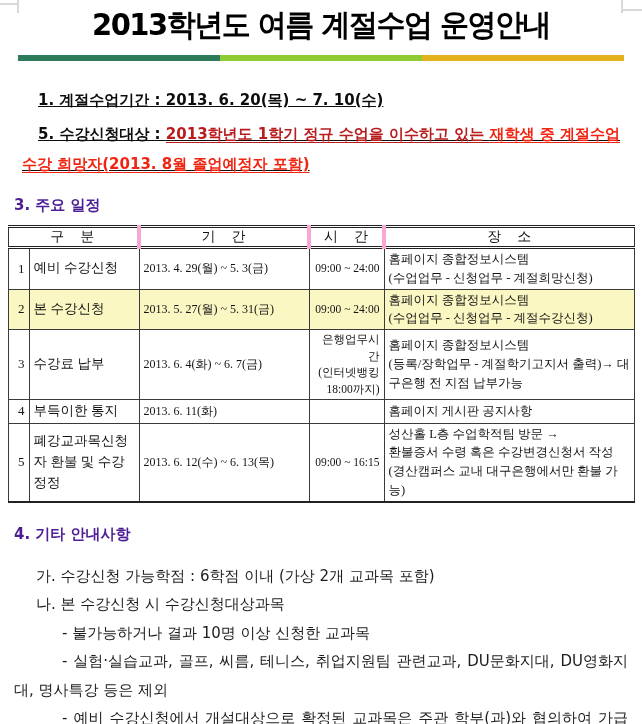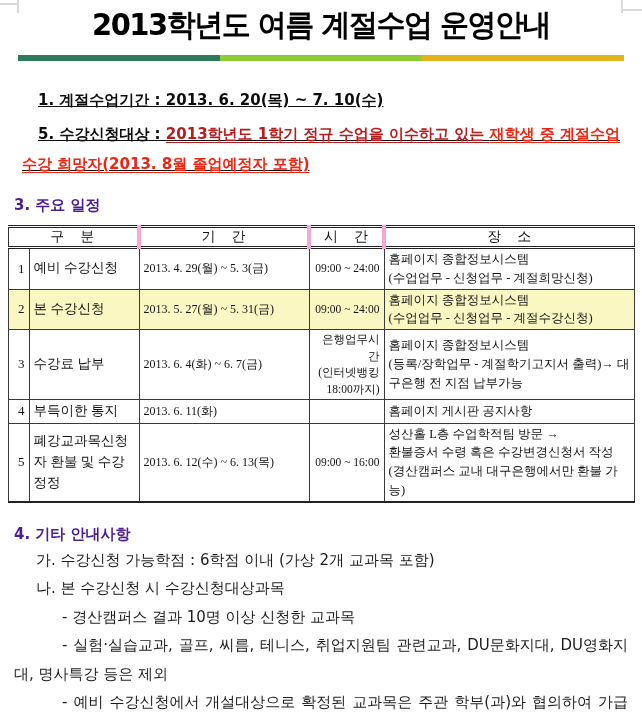--- a/index.html
+++ b/index.html
@@ -56,21 +56,21 @@
   td.c-cat  { font-size:13.5px; padding-left:7px; line-height:1.55; }
   td.c-per  { font-size:12px; white-space:nowrap; padding-left:5px; }
   td.c-time { font-size:11.5px; text-align:right; white-space:pre-line; line-height:1.45; padding:1px 1px; }
   td.c-place{ font-size:12.5px; white-space:pre-line; line-height:1.5; padding:1px 5px; }
   tr.r1 { height:40px; } tr.r2 { height:40px; } tr.r3 { height:56px; }
   tr.r4 { height:22px; } tr.r5 { height:78px; }
 
   .note-line {
     margin:0 14px; font-size:15px; font-weight:400; color:#1c1c1c; line-height:1.9;
   }
-  #note-0 { margin-top:0; }
+  #note-0 { margin-top:16px; }
   .ind1 { text-indent:22px; }
   .ind2 { text-indent:48px; }
   .just { text-align:justify; }
 </style>
 </head>
 <body>
 
 <div class="corner-frag" id="corner-tl-h"></div>
 <div class="corner-frag" id="corner-tl-v"></div>
 <div class="corner-frag" id="corner-tr-h"></div>
@@ -137,27 +137,27 @@
       <td class="c-no">4</td>
       <td class="c-cat">부득이한 통지</td>
       <td class="c-per">2013. 6. 11(화)</td>
       <td class="c-time"></td>
       <td class="c-place">홈페이지 게시판 공지사항</td>
     </tr>
     <tr class="r5">
       <td class="c-no">5</td>
       <td class="c-cat">폐강교과목신청자 환불 및 수강정정</td>
       <td class="c-per">2013. 6. 12(수) ~ 6. 13(목)</td>
-      <td class="c-time">09:00 ~ 16:00</td>
+      <td class="c-time">09:00 ~ 16:15</td>
       <td class="c-place">성산홀 L층 수업학적팀 방문 →
 환불증서 수령 혹은 수강변경신청서 작성
 (경산캠퍼스 교내 대구은행에서만 환불 가능)</td>
     </tr>
   </tbody>
 </table>
 
 <h3 class="sec-heading" style="margin-top:19px;">4. 기타 안내사항</h3>
 
 <p class="note-line ind1" id="note-0">가. 수강신청 가능학점 : 6학점 이내 (가상 2개 교과목 포함)</p>
 <p class="note-line ind1">나. 본 수강신청 시 수강신청대상과목</p>
-<p class="note-line ind2">- 경산캠퍼스 결과 10명 이상 신청한 교과목</p>
+<p class="note-line ind2">- 불가능하거나 결과 10명 이상 신청한 교과목</p>
 <p class="note-line ind2 just">- 실험·실습교과, 골프, 씨름, 테니스, 취업지원팀 관련교과, DU문화지대, DU영화지대, 명사특강 등은 제외</p>
 <p class="note-line ind2 just">- 예비 수강신청에서 개설대상으로 확정된 교과목은 주관 학부(과)와 협의하여 가급적 개설할 예정이나, 담당교수 섭외가 불가능하거나 기타 부득이한 경우에는 개설되지 않을 수도 있음.</p>
 
 </body></html>

